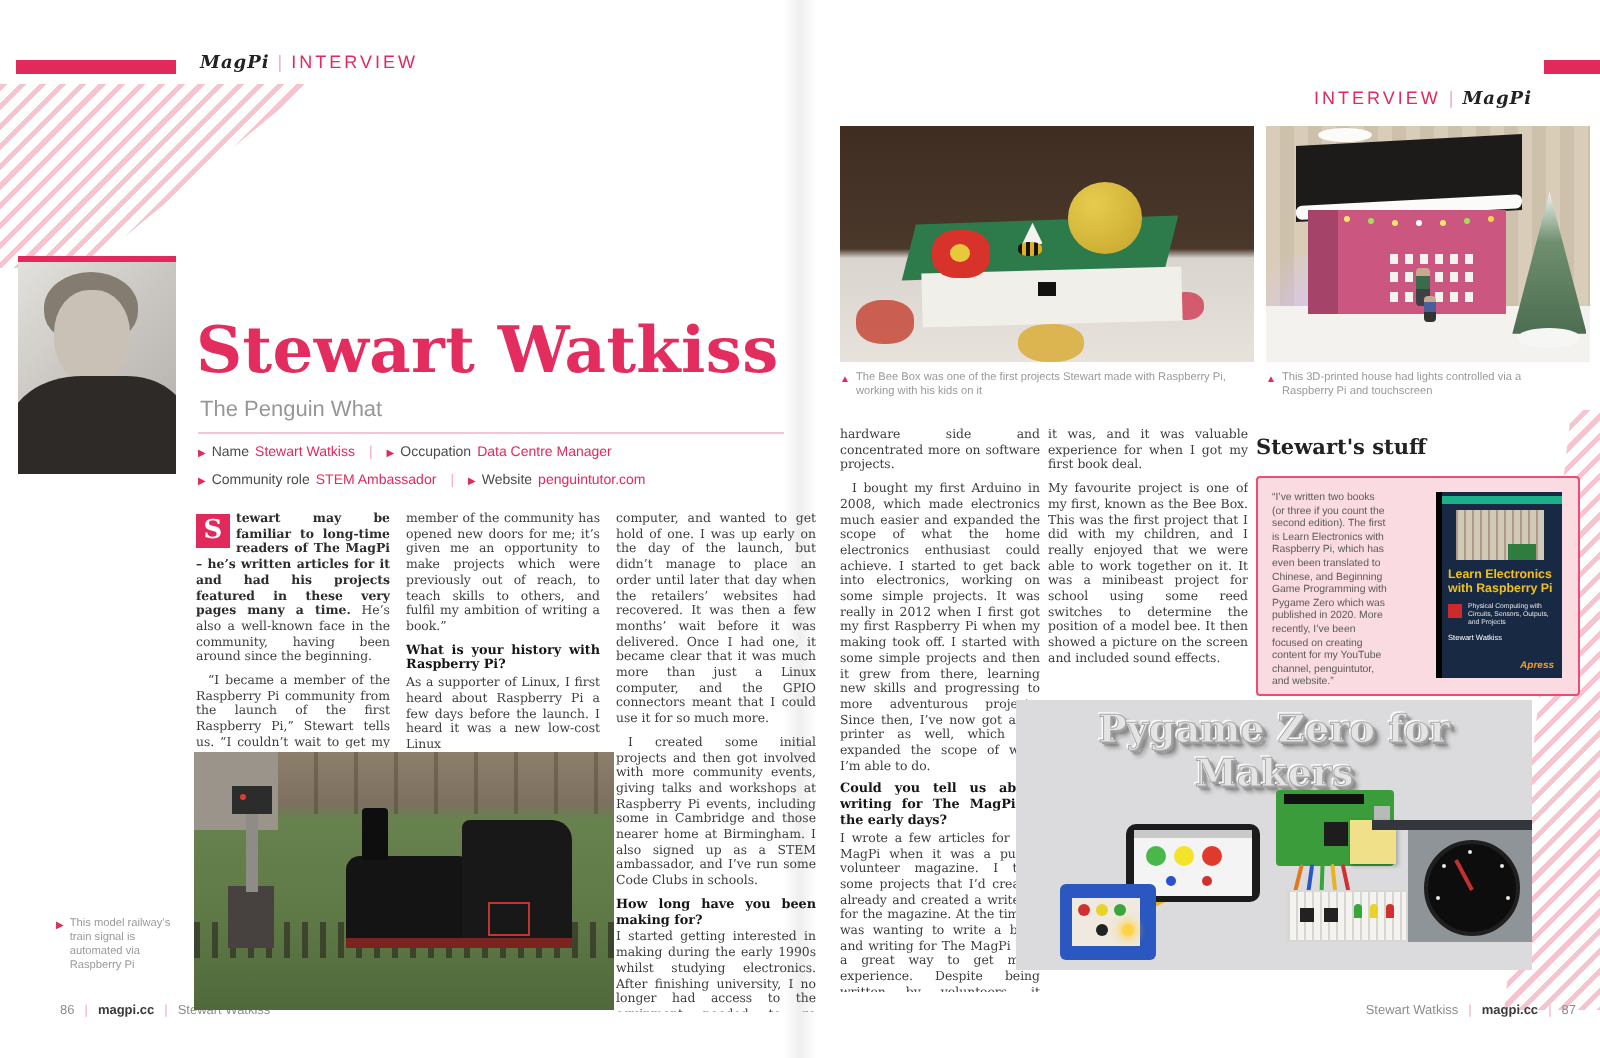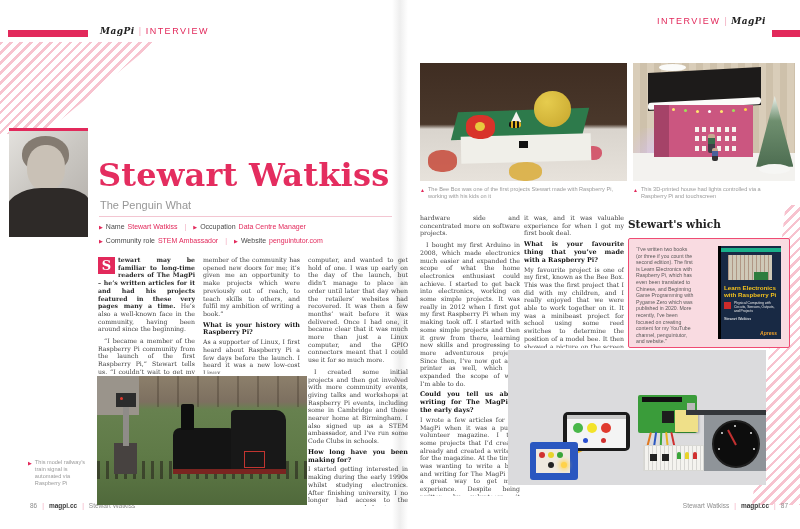--- a/index.html
+++ b/index.html
@@ -194,21 +194,21 @@
 <div class="page">
 
   <div class="abs stripes stripes-tl"></div>
   <div class="abs stripes stripes-br"></div>
   <div class="abs gutter"></div>
 
   <div class="abs hbar" style="left:8px;top:30px;width:80px;"></div>
   <div class="abs hdr-txt" style="left:100px;top:26px;">
     <span class="logo">MagPi</span><span class="psep">|</span><span class="section">INTERVIEW</span>
   </div>
-  <div class="abs hdr-txt" style="top:16px;right:34px;">
+  <div class="abs hdr-txt" style="top:44px;right:34px;">
     <span class="section">INTERVIEW</span><span class="psep">|</span><span class="logo">MagPi</span>
   </div>
   <div class="abs hbar" style="left:772px;top:30px;width:28px;"></div>
 
   <div class="abs portrait-bar"></div>
   <div class="abs portrait">
     <div class="hair"></div>
     <div class="face"></div>
     <div class="body"></div>
   </div>
@@ -321,41 +321,41 @@
 
   <div class="abs bodycol colD">
     <p>hardware side and concentrated more on software projects.</p>
     <p class="ind">I bought my first Arduino in 2008, which made electronics much easier and expanded the scope of what the home electronics enthusiast could achieve. I started to get back into electronics, working on some simple projects. It was really in 2012 when I first got my first Raspberry Pi when my making took off. I started with some simple projects and then it grew from there, learning new skills and progressing to more adventurous projects. Since then, I’ve now got a 3D printer as well, which has expanded the scope of what I’m able to do.</p>
     <h4>Could you tell us about writing for The MagPi in the early days?</h4>
     <p>I wrote a few articles for The MagPi when it was a purely volunteer magazine. I took some projects that I’d created already and created a write-up for the magazine. At the time, I was wanting to write a book and writing for The MagPi was a great way to get more experience. Despite being written by volunteers, it followed all the same process as a professional publication, including a technical review and proofreading. I was impressed by how professional</p>
   </div>
 
   <div class="abs bodycol colE">
     <p>it was, and it was valuable experience for when I got my first book deal.</p>
-    <h4>What is your favourite thing that you’ve made with a Raspberry Pi?</h4>
     <p><span>My favourite project is one of my first, known as the Bee Box. This was the first project that I did with my children, and I really enjoyed that we were able to work together on it. It was a minibeast project for school using some reed switches to determine the position of a model bee. It then showed a picture on the screen and included sound effects.</span> </p>
   </div>
 
-  <div class="abs sb-title">Stewart's which</div>
+  <div class="abs sb-title">Stewart's stuff</div>
   <div class="abs sb-box">
     <div class="sb-quote">“I’ve written two books (or three if you count the second edition). The first is Learn Electronics with Raspberry Pi, which has even been translated to Chinese, and Beginning Game Programming with Pygame Zero which was published in 2020. More recently, I’ve been focused on creating content for my YouTube channel, penguintutor, and website.”</div>
     <div class="book">
       <div class="spine"></div>
       <div class="band"></div>
       <div class="bboard"></div>
       <div class="bpi"></div>
       <div class="btitle">Learn Electronics with Raspberry Pi</div>
       <div class="redsq"></div>
       <div class="bsub">Physical Computing with Circuits, Sensors, Outputs, and Projects</div>
       <div class="bauthor">Stewart Watkiss</div>
       <div class="bpub">Apress</div>
     </div>
   </div>
 
   <div class="abs pyg">
+    <div class="pyg-title">Pygame Zero for Makers</div>
     <div class="wire w-red"></div>
     <div class="wire w-yel"></div>
     <div class="tablet">
       <div class="tscreen">
         <div class="tbar"></div>
         <div class="tlights">
           <i class="tl-g"></i>
           <i class="tl-y"></i>
           <i class="tl-r"></i>
         </div>

